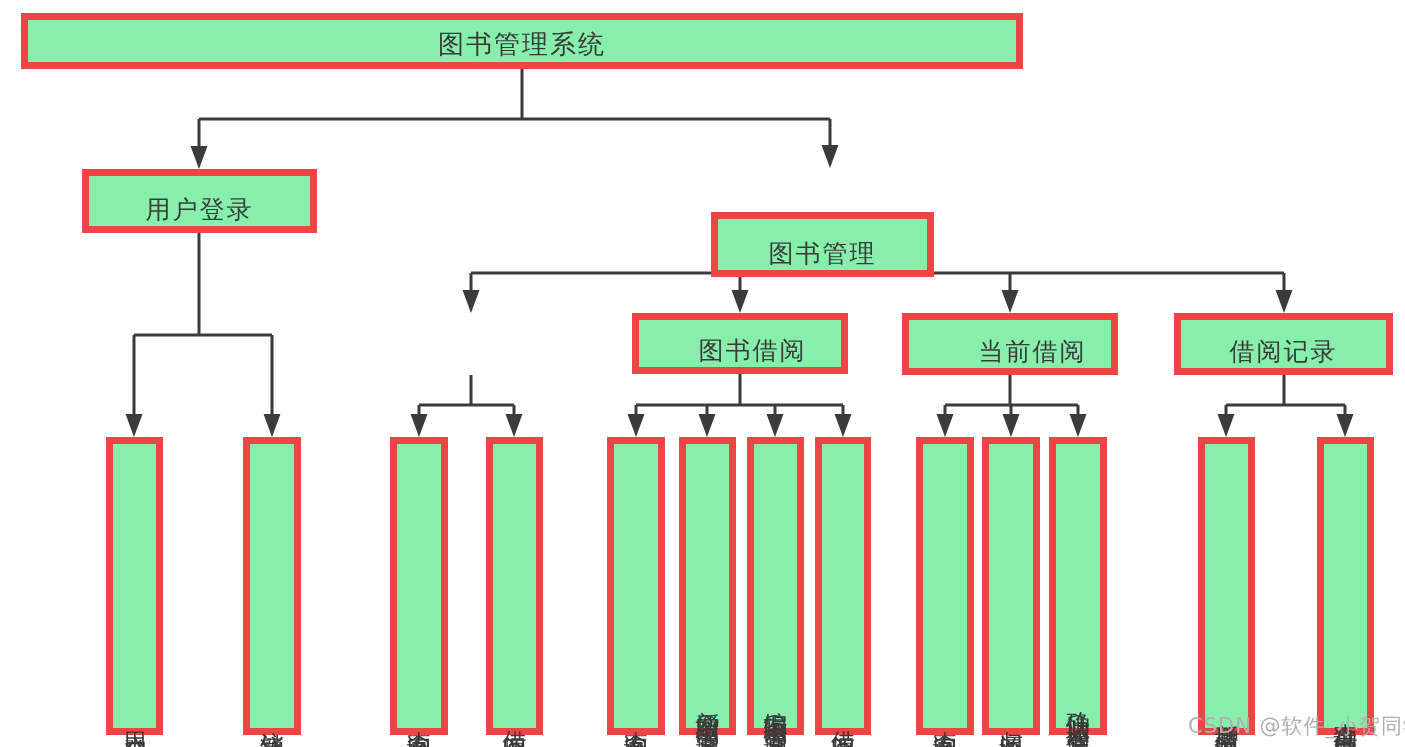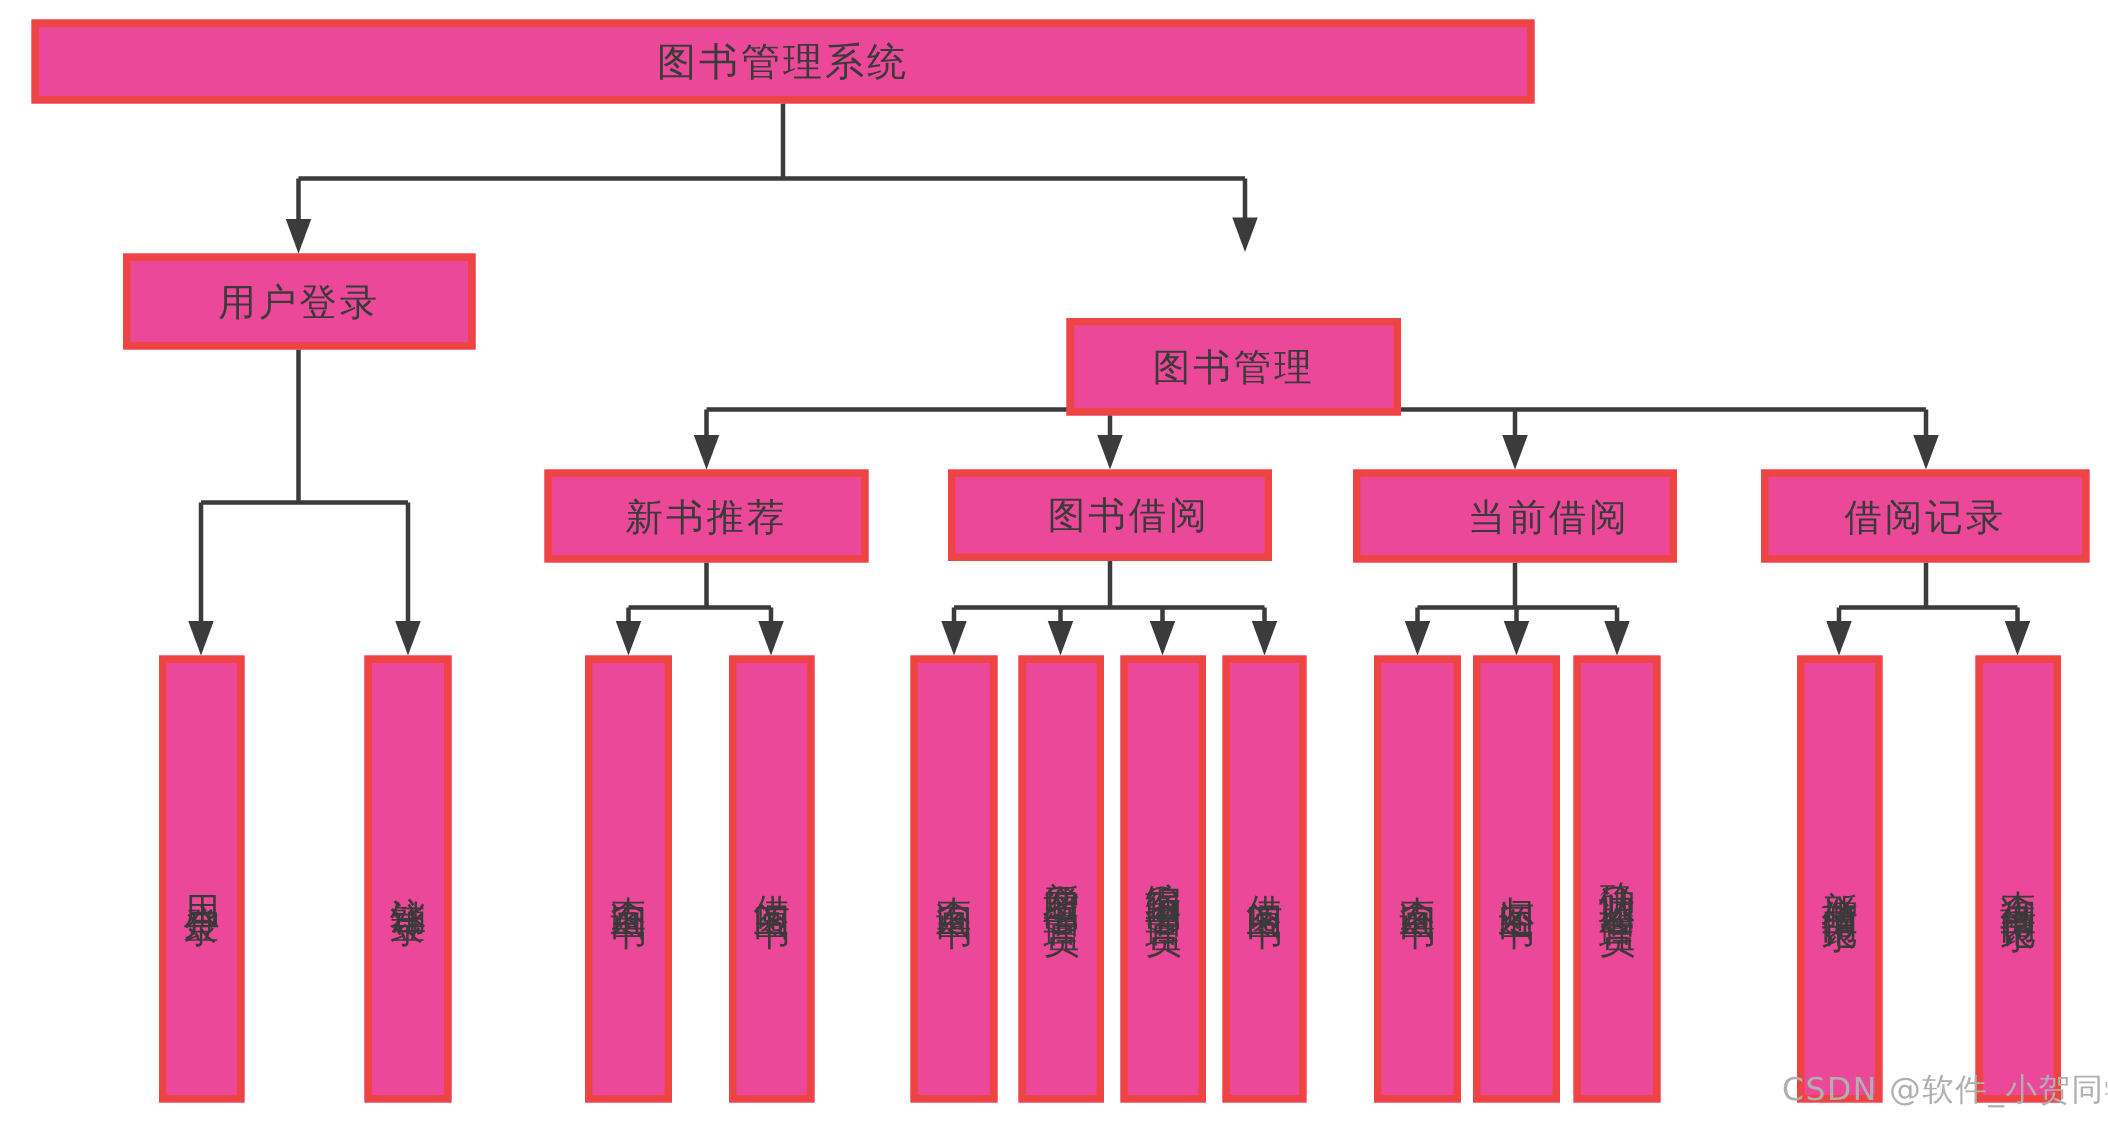--- a/index.html
+++ b/index.html
@@ -12,24 +12,24 @@
     overflow: hidden;
   }
   #wires {
     position: absolute;
     left: 0; top: 0;
     z-index: 1;
   }
   .box {
     position: absolute;
     box-sizing: border-box;
-    background: #ec4899;
-    border: 5px solid #ef4444;
+    background: #86efac;
+    border: 7px solid #ef4444;
     display: flex;
-    align-items: center;
+    align-items: flex-end;
     justify-content: center;
     z-index: 2;
     color: #3a3a3a;
   }
   .hlabel {
     font-size: 25px;
     letter-spacing: 2px;
     color: #3a3a3a;
     white-space: nowrap;
   }
@@ -109,23 +109,20 @@
     <span class="hlabel root-label">图书管理系统</span>
   </div>
 
   <div class="box" style="left:82px; top:169px; width:235px; height:64px;">
     <span class="hlabel">用户登录</span>
   </div>
   <div class="box" style="left:711px; top:168px; width:223px; height:65px;margin-top:44px;">
     <span class="hlabel">图书管理</span>
   </div>
 
-  <div class="box" style="left:363px; top:313px; width:216px; height:62px;">
-    <span class="hlabel">新书推荐</span>
-  </div>
   <div class="box" style="left:632px; top:313px; width:216px; height:61px;padding-left:25px;">
     <span class="hlabel">图书借阅</span>
   </div>
   <div class="box" style="left:902px; top:313px; width:216px; height:62px;padding-left:45px;">
     <span class="hlabel">当前借阅</span>
   </div>
   <div class="box" style="left:1174px; top:313px; width:219px; height:62px;">
     <span class="hlabel">借阅记录</span>
   </div>
 

